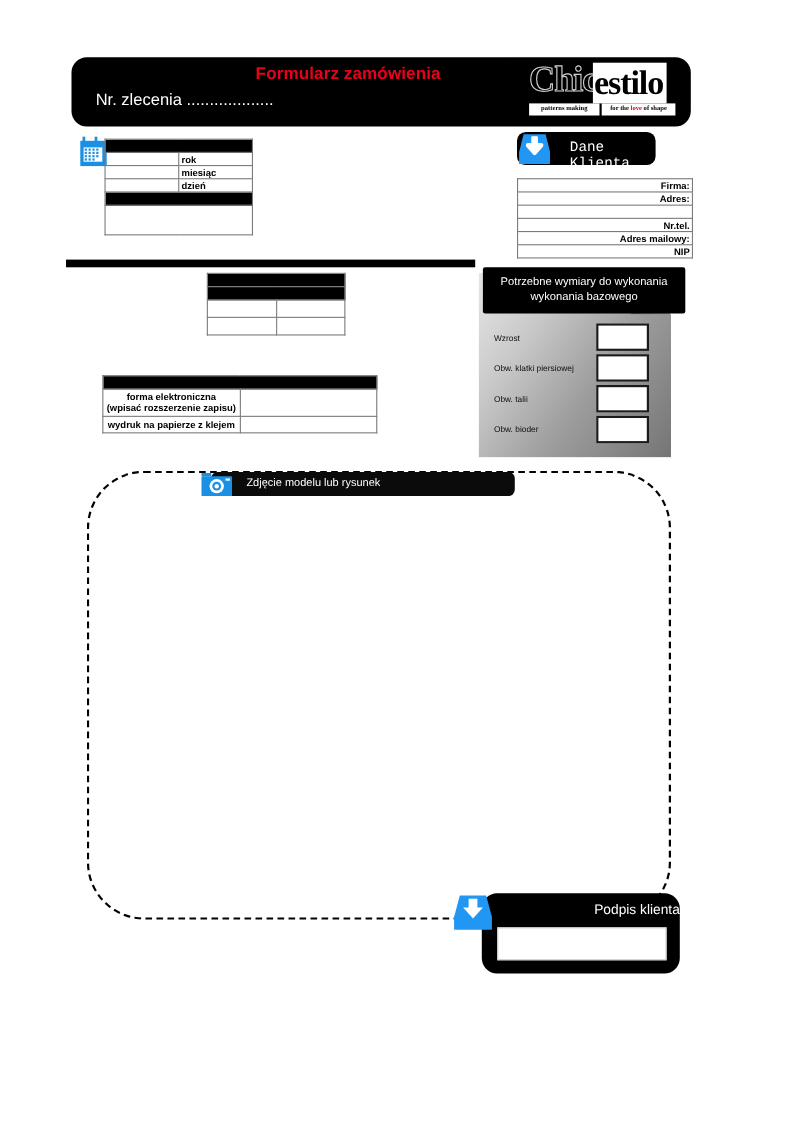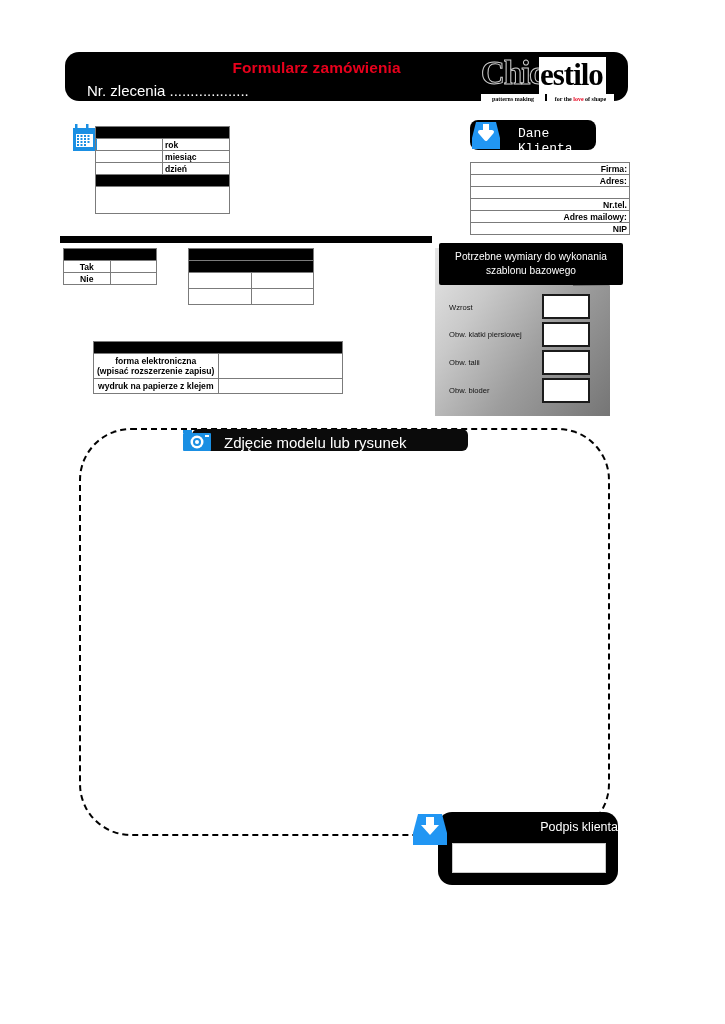--- a/index.html
+++ b/index.html
@@ -6,21 +6,21 @@
   body{
     width:725px;height:1024px;background:#ffffff;
     font-family:"Liberation Sans",sans-serif;
     position:relative;overflow:hidden;
   }
   .page{position:absolute;inset:0;}
   .abs{position:absolute;}
 
   
   .header{
-    left:65px;top:52px;width:563px;height:49px;
+    left:65px;top:52px;width:563px;height:63px;
     background:#000;border-radius:14px;
   }
   .header-title{
     position:absolute;left:0;right:0;top:7px;text-align:center;
     color:#e8001c;font-weight:bold;font-size:15.5px;letter-spacing:.1px;
     padding-right:60px;
   }
   .header-sub{
     position:absolute;left:22px;top:30px;color:#fff;
     font-size:15px;font-weight:normal;
@@ -104,21 +104,21 @@
   }
   .meas-row{position:absolute;left:14px;font-size:7.6px;color:#111;font-weight:normal;}
   .meas-box{position:absolute;left:107px;width:44px;height:21px;background:#fff;border:2px solid #1b1b1b;}
 
   
   .dashed{
     left:79px;top:428px;width:527px;height:404px;
     border:2px dashed #000;border-radius:52px;background:transparent;
   }
   .photo-pill{left:192px;top:429px;width:276px;height:22px;background:#0b0b0b;border-radius:6px;}
-  .photo-pill span{position:absolute;left:32px;top:5px;color:#fff;font-size:15px;}
+  .photo-pill span{position:absolute;left:32px;top:5px;color:#fff;font-size:10px;}
   .cam-icon{left:183px;top:430px;width:28px;height:21px;}
 
   
   .sign-panel{left:438px;top:812px;width:180px;height:73px;background:#000;border-radius:14px;}
   .sign-panel .slabel{position:absolute;left:0;right:0;top:8px;text-align:right;color:#fff;font-size:12.5px;}
   .sign-box{position:absolute;left:14px;top:31px;width:152px;height:28px;background:#fff;border:1px solid #c9c9c9;}
   .sign-icon{left:410px;top:810px;width:40px;height:38px;}
 
   svg{display:block;}
 </style>
@@ -228,35 +228,20 @@
       <td>Adres mailowy:</td>
     </tr>
     <tr>
       <td>NIP</td>
     </tr>
   </tbody>
     </table>
 
   <div class="abs divider"></div>
 
-  <table class="abs ftab szablon-bazowy">
-    <tbody>
-        <tr>
-      <td class="hdr" colspan="2">Szablon bazowy</td>
-    </tr>
-    <tr>
-      <td class="ctr" style="width:60px">Tak</td>
-      <td class="blank" style="width:32px"></td>
-    </tr>
-    <tr>
-      <td class="ctr">Nie</td>
-      <td class="blank"></td>
-    </tr>
-  </tbody>
-    </table>
 
   <table class="abs ftab stopniowanie">
     <tbody>
         <tr>
       <td class="hdr" colspan="2">Stopniowanie</td>
     </tr>
     <tr>
       <td class="hdr" colspan="2">preferowane rozmiary</td>
     </tr>
     <tr>
@@ -287,21 +272,21 @@
       <td class="blank"></td>
     </tr>
   </tbody>
     </table>
 
   <div class="abs meas-wrap">
     <div class="meas-bg"></div>
     <div class="meas-fold"></div>
     <div class="meas-head">
       <div>Potrzebne wymiary do wykonania</div>
-      <div>szablonu bazowego</div>
+      <div>wykonania bazowego</div>
     </div>
 
     <div class="meas-row" style="top:55px">Wzrost</div>
     <div class="meas-box" style="top:46px"></div>
 
     <div class="meas-row" style="top:82px">Obw. klatki piersiowej</div>
     <div class="meas-box" style="top:74px"></div>
 
     <div class="meas-row" style="top:110px">Obw. talii</div>
     <div class="meas-box" style="top:102px"></div>

